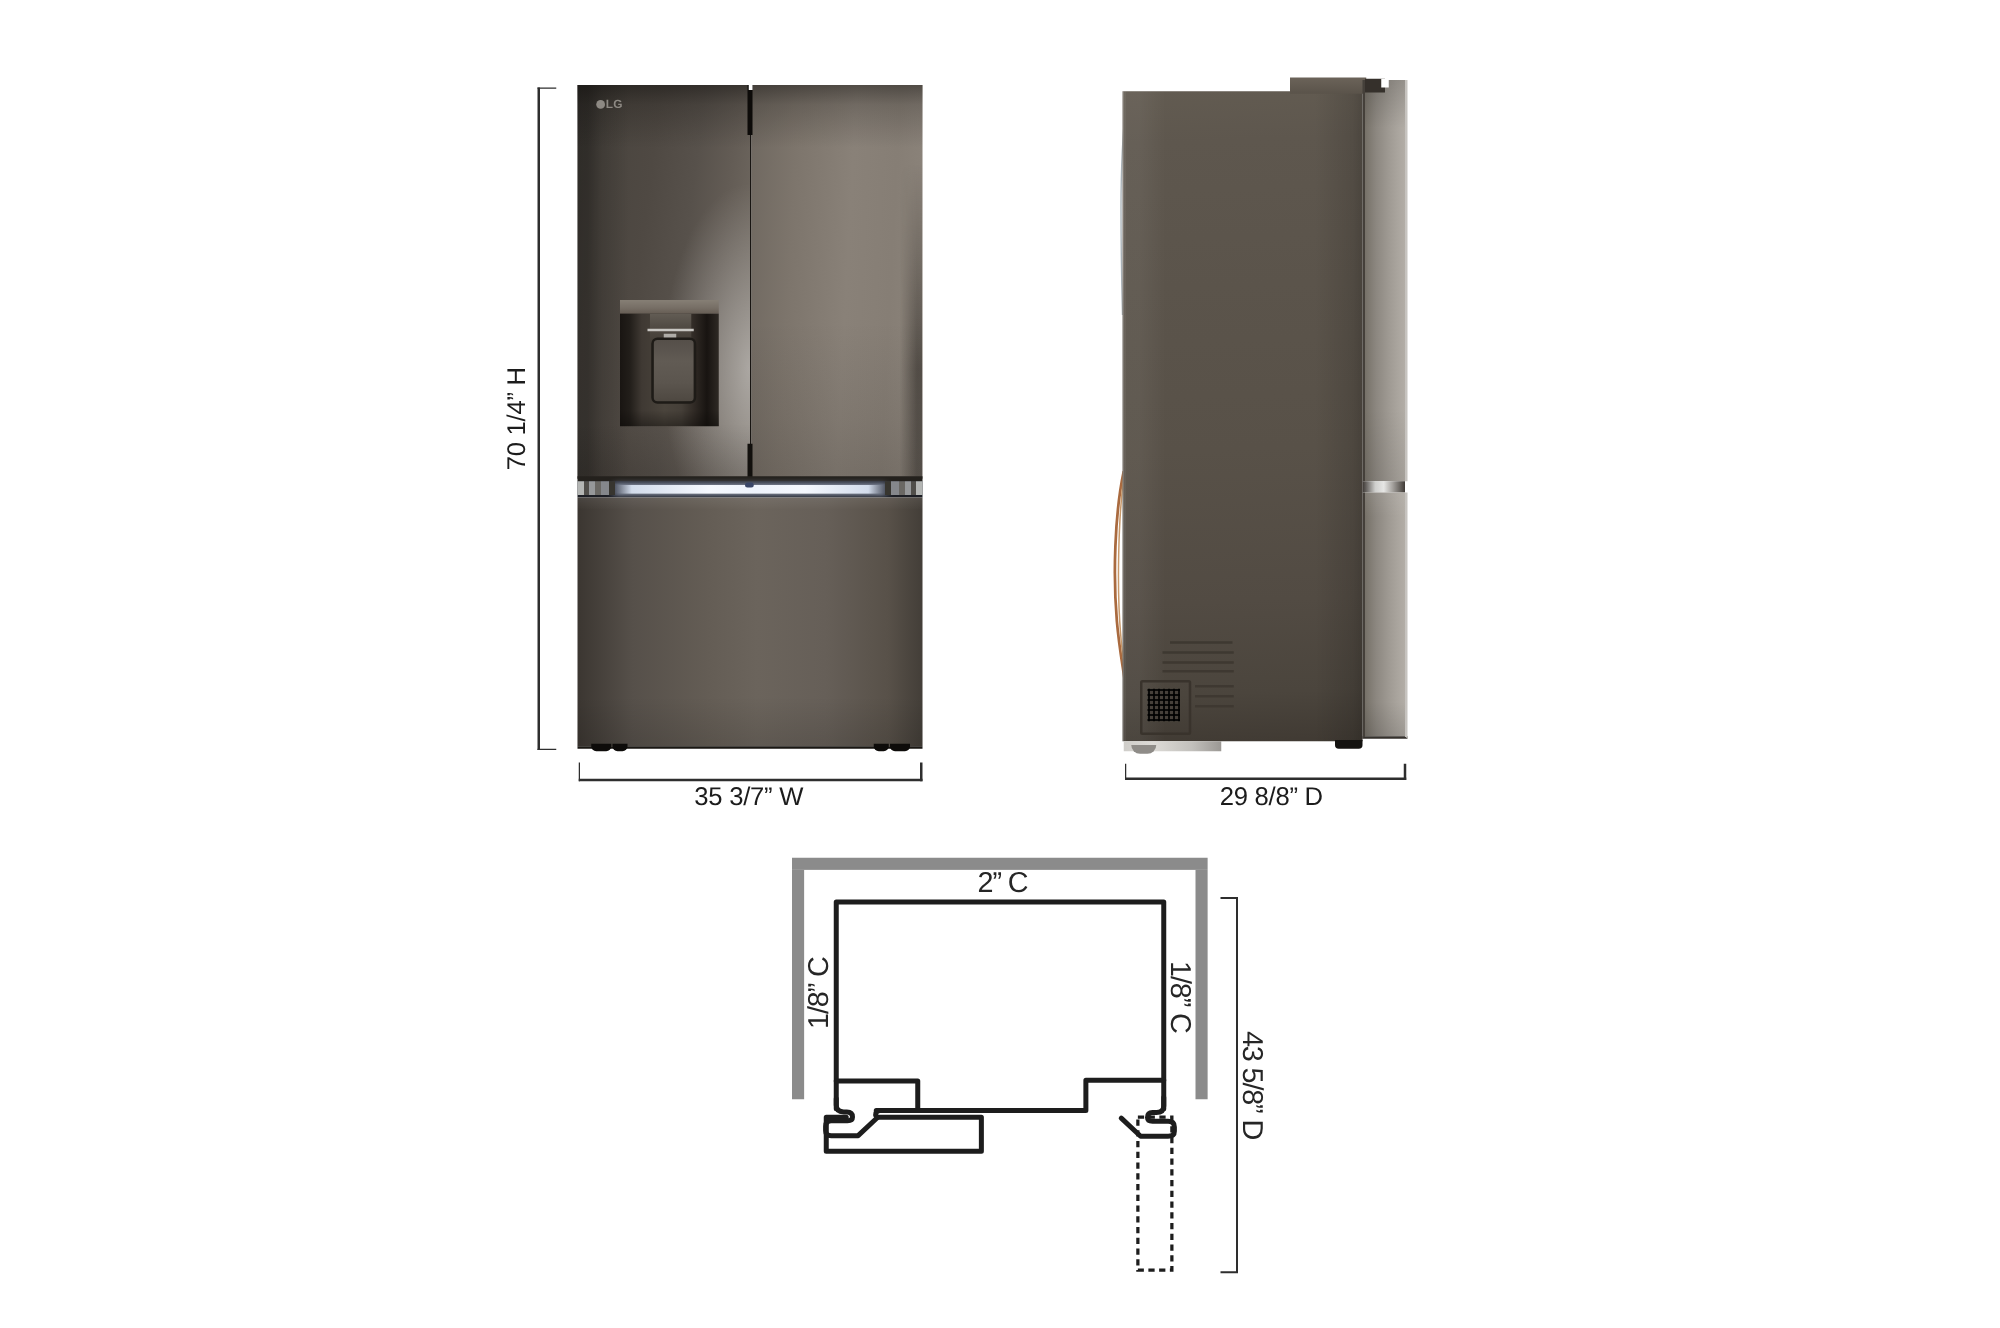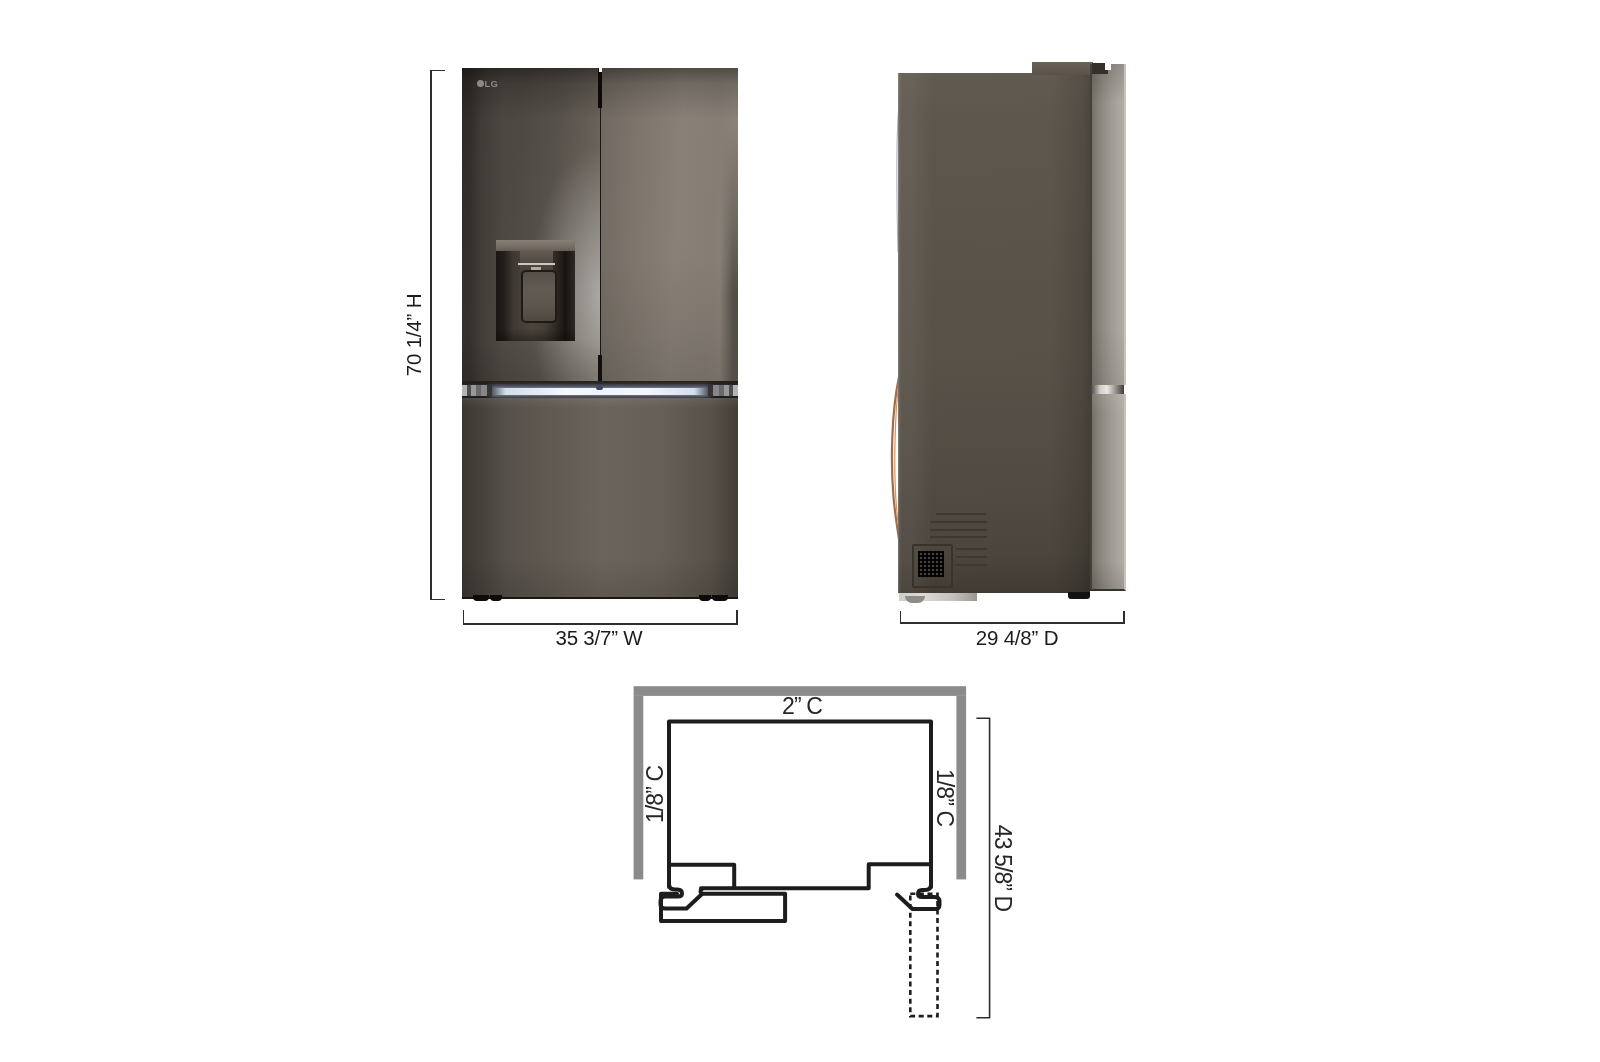--- a/index.html
+++ b/index.html
@@ -123,21 +123,21 @@
     <div class="abs" style="left:11px;top:531px;width:78px;height:8px;background:linear-gradient(90deg,#cfcdc9,#dddbd7 30%,#c2c0bc 70%,#9b9894 100%);"></div>
     <div class="abs" style="left:17px;top:534px;width:20px;height:7px;border-radius:0 0 8px 8px;background:#8f8c88;"></div>
 
     <div class="abs" style="left:180px;top:530px;width:22px;height:7px;background:#141210;border-radius:0 0 3px 3px;"></div>
   </div>
 
   <div class="abs dim" style="left:899.5px;top:622px;width:225px;height:1.5px;"></div>
   <div class="abs dim" style="left:899.5px;top:611px;width:1.5px;height:12.5px;"></div>
   <div class="abs dim" style="left:1123px;top:611px;width:1.5px;height:12.5px;"></div>
 
-  <div class="abs lbl" style="left:917px;top:626px;width:200px;text-align:center;">29 4/8” D</div>
+  <div class="abs lbl" style="left:917px;top:626px;width:200px;text-align:center;">29 8/8” D</div>
 
   <svg class="abs" style="left:600px;top:660px;" width="460" height="402" viewBox="600 660 460 402">
 
     <rect x="633.6" y="686.2" width="332.5" height="9.7" fill="#8b8b8b"></rect>
 
     <rect x="633.6" y="695.9" width="9.7" height="183.5" fill="#8b8b8b"></rect>
 
     <rect x="956.4" y="695.9" width="9.7" height="183.5" fill="#8b8b8b"></rect>
 
     <path d="M669 887 V721.5 H931 V887" fill="none" stroke="#1d1d1d" stroke-width="4" stroke-linejoin="round" stroke-linecap="round"></path>

